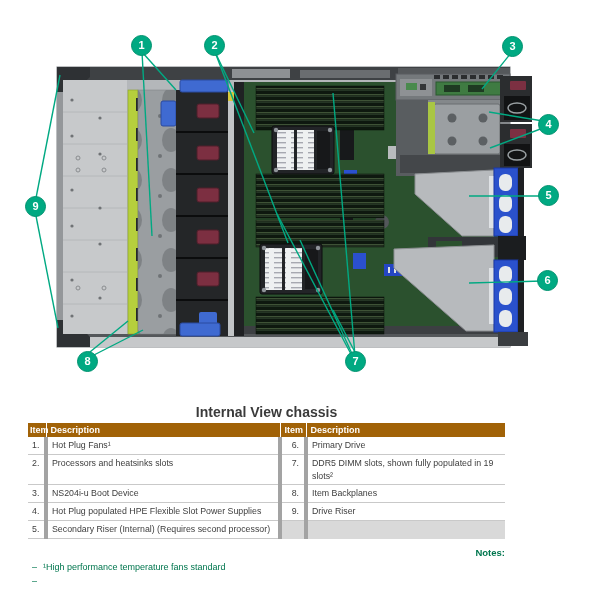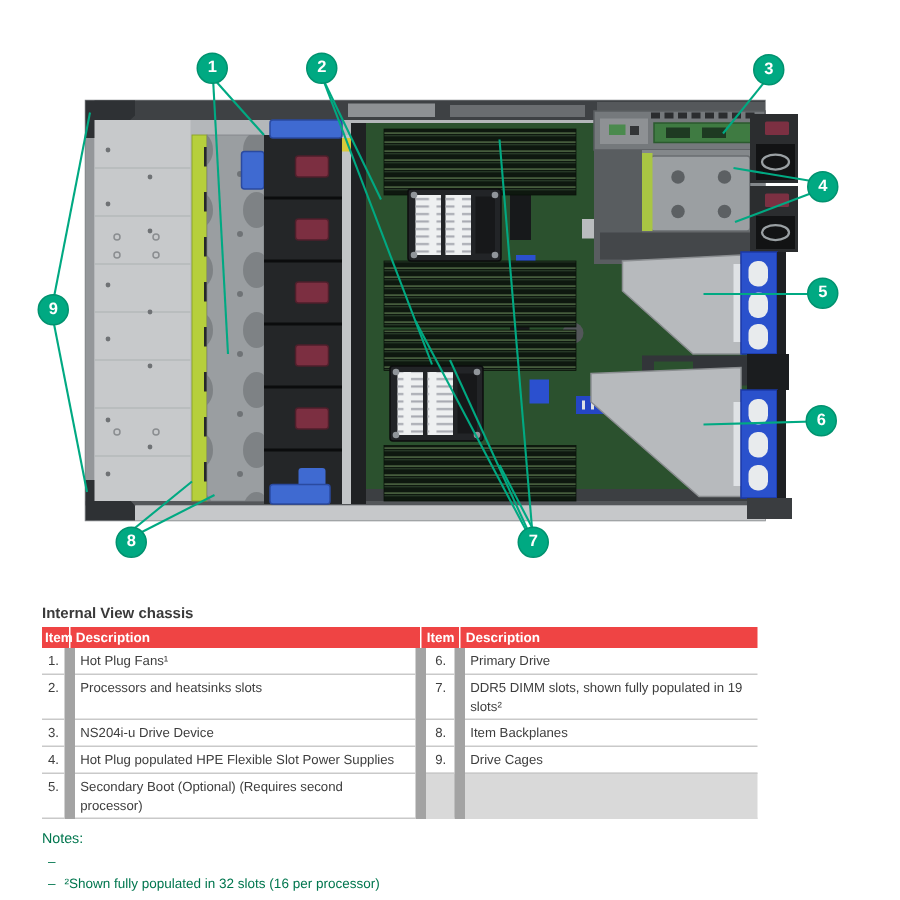--- a/index.html
+++ b/index.html
@@ -5,36 +5,36 @@
   html,body{margin:0;padding:0;background:#ffffff;}
   body{width:600px;height:600px;position:relative;overflow:hidden;
        font-family:"Liberation Sans",sans-serif;}
   .figure{position:absolute;left:0;top:0;width:600px;height:400px;}
   .figure svg{position:absolute;left:0;top:0;}
   .callout{position:absolute;width:21px;height:21px;border-radius:50%;
            background:#00A982;border:1px solid #00926f;box-sizing:border-box;
            color:#fff;font-size:11px;font-weight:bold;line-height:19px;
            text-align:center;}
   .tablewrap{position:absolute;left:28px;top:404px;width:477px;}
-  .table-title{font-size:10px;font-weight:bold;color:#3a3a3a;
-               text-align:left;margin-bottom:3px;}
+  .table-title{font-size:14px;font-weight:bold;color:#3a3a3a;
+               text-align:center;margin-bottom:3px;}
   table{border-collapse:collapse;width:477px;table-layout:fixed;
         font-size:8.8px;color:#3d3d3d;}
   col.c-item1{width:18px;}  col.c-desc1{width:234px;}
   col.c-item2{width:26px;}  col.c-desc2{width:199px;}
-  th{background:#ef4444;color:#fff;text-align:left;font-size:9px;
+  th{background:#a16207;color:#fff;text-align:left;font-size:9px;
      font-weight:bold;padding:2px 4px;border-left:1px solid #fff;}
   th:first-child{border-left:none;padding-left:2px;}
-  td{border-bottom:1px solid #c9c9c9;border-left:7px solid #a3a3a3;
+  td{border-bottom:1px solid #c9c9c9;border-left:4px solid #a3a3a3;
      padding:2px 4px;vertical-align:top;line-height:1.45;}
   td.item{text-align:right;padding-right:5px;border-left:none;}
   td.item2{text-align:right;padding-right:5px;}
   td.gray{background:#d9d9d9;border-bottom:1px solid #d9d9d9;}
   .notes{margin-top:6px;font-size:9px;color:#00764E;line-height:1.6;}
-  .notes-label{font-weight:normal;font-size:9.5px;color:#00764E;}
+  .notes-label{font-weight:bold;font-size:9.5px;color:#00764E;text-align:right;}
   .note-line{display:flex;}
   .note-dash{width:11px;padding-left:4px;flex:none;}
 </style>
 </head>
 <body>
 
 <div class="figure">
 <svg width="600" height="400" viewBox="0 0 600 400">
   <defs>
     <pattern id="dimm" width="10" height="6" patternUnits="userSpaceOnUse">
@@ -328,42 +328,42 @@
         <td>Primary Drive</td>
       </tr>
       <tr>
         <td class="item">2.</td>
         <td>Processors and heatsinks slots</td>
         <td class="item2">7.</td>
         <td>DDR5 DIMM slots, shown fully populated in 19 slots²</td>
       </tr>
       <tr>
         <td class="item">3.</td>
-        <td>NS204i-u Drive Device</td>
+        <td>NS204i-u Boot Device</td>
         <td class="item2">8.</td>
         <td>Item Backplanes</td>
       </tr>
       <tr>
         <td class="item">4.</td>
         <td>Hot Plug populated HPE Flexible Slot Power Supplies</td>
         <td class="item2">9.</td>
-        <td>Drive Cages</td>
+        <td>Drive Riser</td>
       </tr>
       <tr>
         <td class="item">5.</td>
-        <td>Secondary Boot (Optional) (Requires second processor)</td>
+        <td>Secondary Riser (Internal) (Requires second processor)</td>
         <td class="item2 gray"></td>
         <td class="gray"></td>
       </tr>
     </tbody>
   </table>
 
   <div class="notes">
     <div class="notes-label">Notes:</div>
     <div class="note-line">
       <span class="note-dash">–</span>
+      <span>¹High performance temperature fans standard</span>
     </div>
     <div class="note-line">
       <span class="note-dash">–</span>
-      <span>²Shown fully populated in 32 slots (16 per processor)</span>
     </div>
   </div>
 </div>
 
 </body></html>

